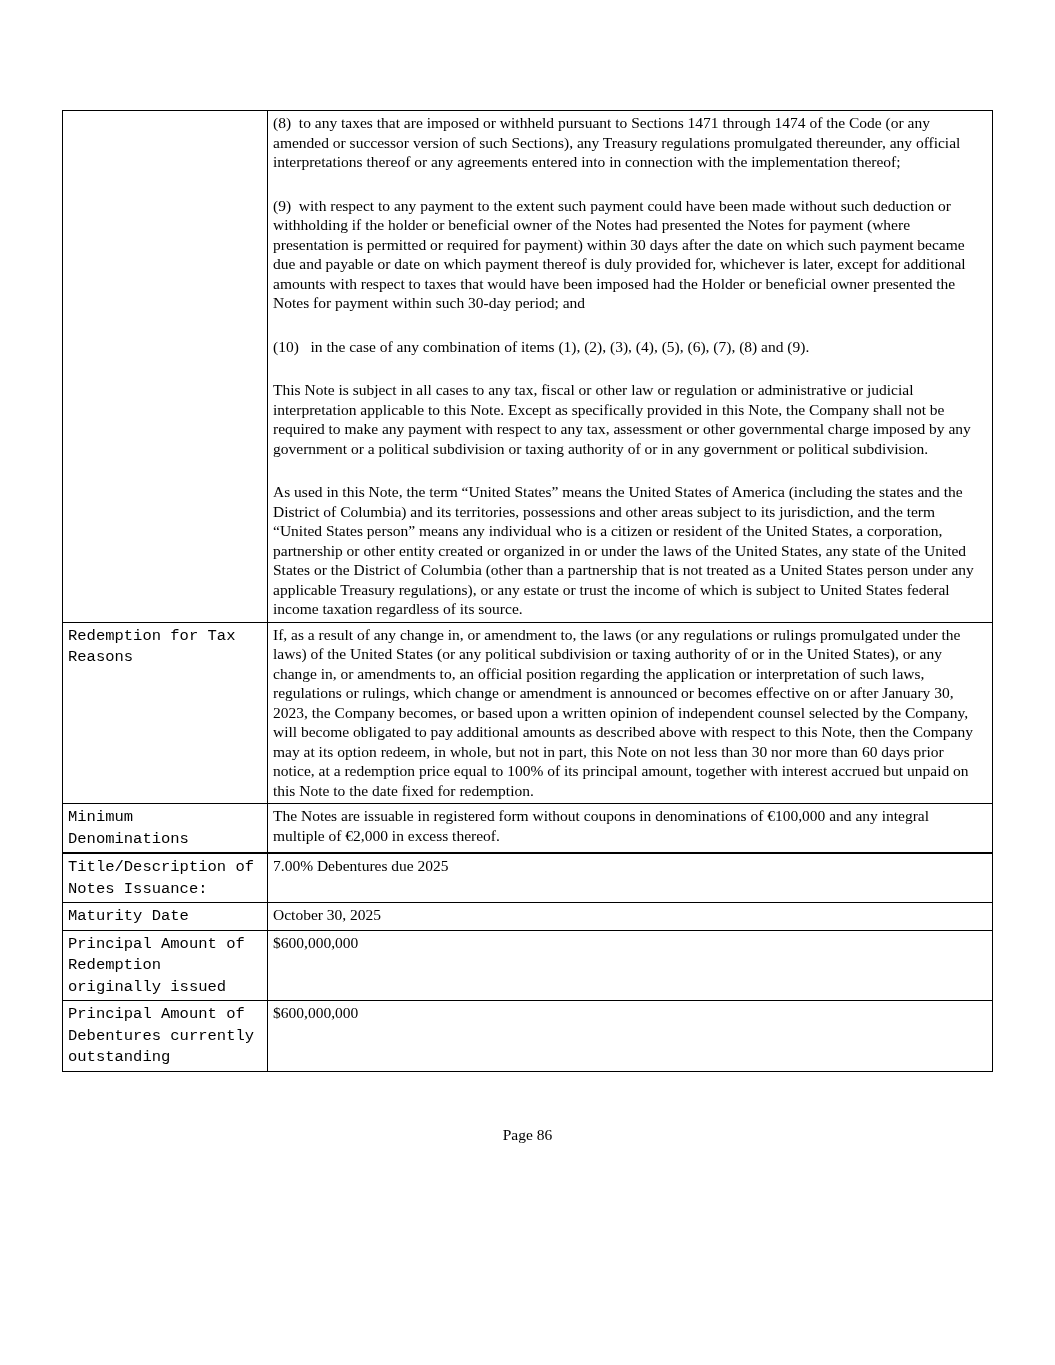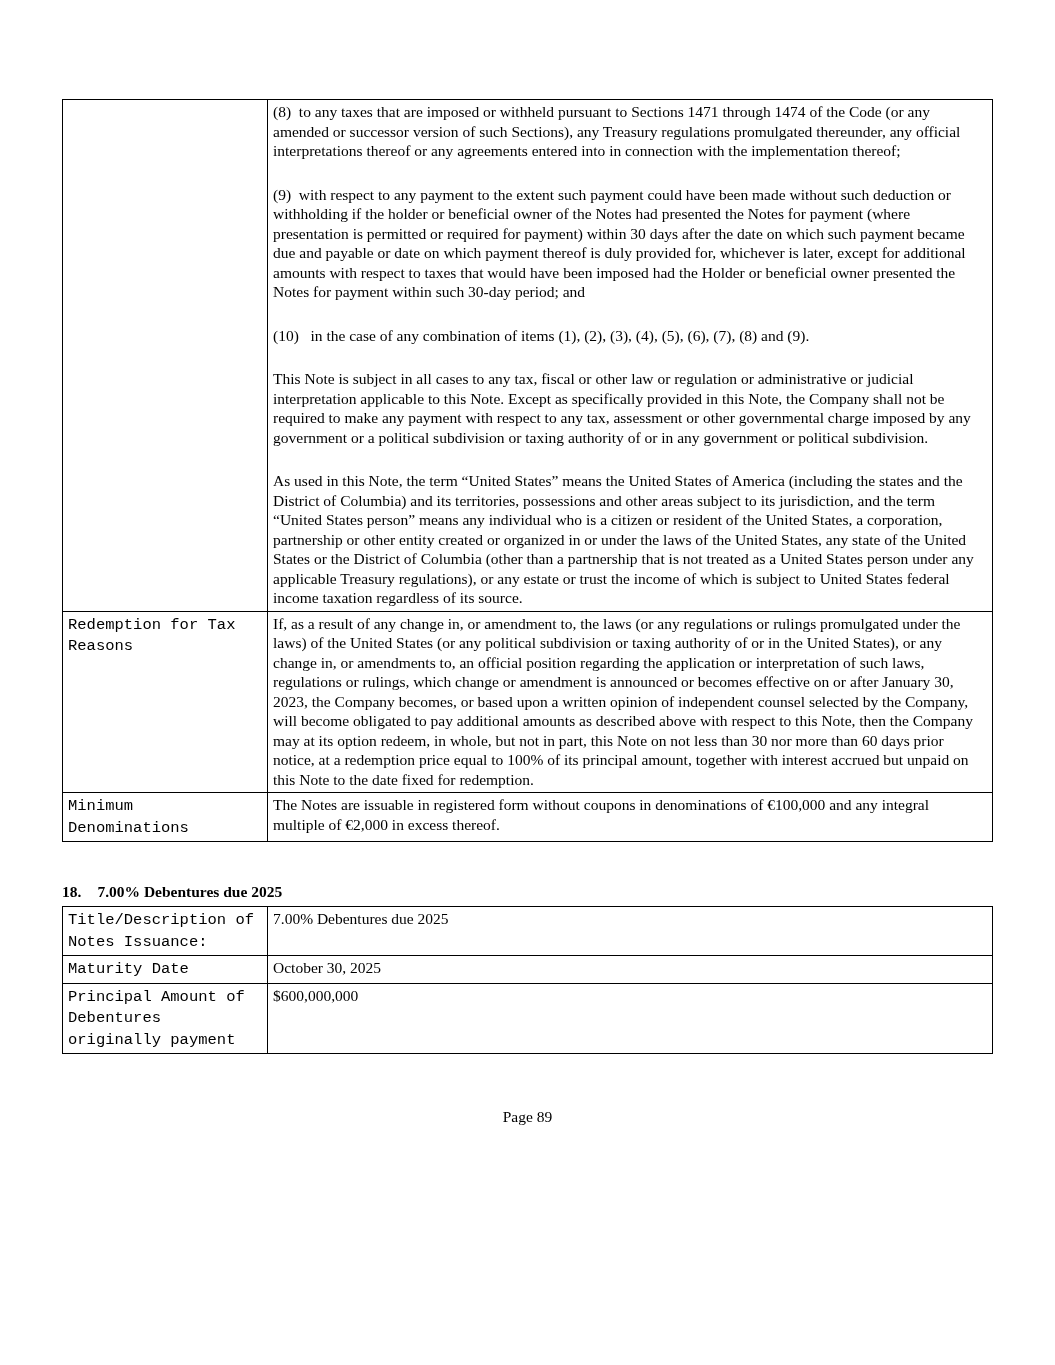--- a/index.html
+++ b/index.html
@@ -9,21 +9,21 @@
     width: 1055px;
     height: 1365px;
     background: #ffffff;
     font-family: "Liberation Serif", serif;
     color: #000000;
     overflow: hidden;
   }
   .content {
     position: absolute;
     left: 62px;
-    top: 99px;
+    top: 110px;
     width: 931px;
   }
   table.doc-table {
     border-collapse: collapse;
     width: 931px;
     table-layout: fixed;
   }
   table.doc-table td {
     border: 1px solid #000000;
     vertical-align: top;
@@ -78,43 +78,46 @@
           </tr>
           <tr>
             <td class="label-cell"><span class="label-text">Minimum Denominations</span></td>
             <td class="value-cell">
               <p>The Notes are issuable in registered form without coupons in denominations of €100,000 and any integral multiple of €2,000 in excess thereof.</p>
             </td>
           </tr>
         </tbody>
     </table>
 
-    <div class="section-heading">
-      <span>18.</span><span class="section-title">7.00% Debentures due 2025</span>
-    </div>
 
     <table class="doc-table">
       <tbody id="section18-table-body">
           <tr>
             <td class="label-cell"><span class="label-text">Title/Description of Notes Issuance:</span></td>
             <td class="value-cell">
               <p>7.00% Debentures due 2025</p>
             </td>
           </tr>
           <tr>
             <td class="label-cell"><span class="label-text">Maturity Date</span></td>
             <td class="value-cell">
               <p>October 30, 2025</p>
             </td>
           </tr>
           <tr>
-            <td class="label-cell"><span class="label-text">Principal Amount of Debentures originally payment</span></td>
+            <td class="label-cell"><span class="label-text">Principal Amount of Redemption originally issued</span></td>
+            <td class="value-cell">
+              <p>$600,000,000</p>
+            </td>
+          </tr>
+          <tr>
+            <td class="label-cell"><span class="label-text">Principal Amount of Debentures currently outstanding</span></td>
             <td class="value-cell">
               <p>$600,000,000</p>
             </td>
           </tr>
         </tbody>
     </table>
 
-    <div class="page-footer">Page 89</div>
+    <div class="page-footer">Page 86</div>
 
   </div>
 </div>
 
 </body></html>

